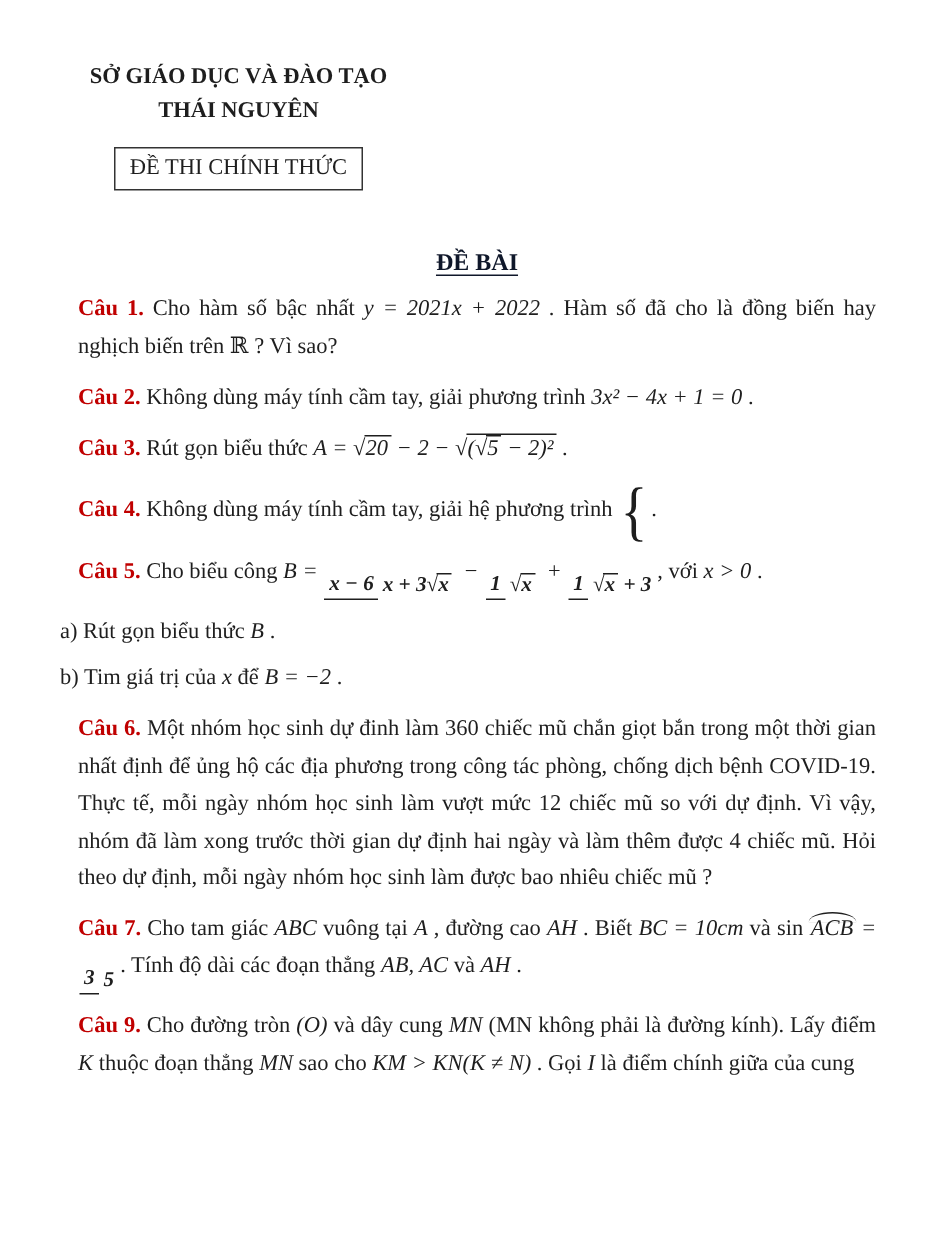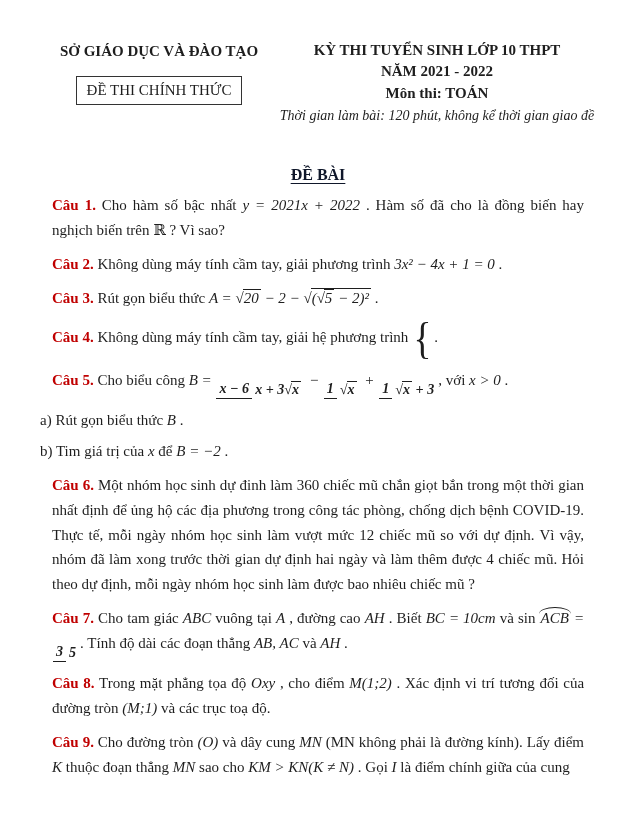--- a/index.html
+++ b/index.html
@@ -60,29 +60,24 @@
                   border-radius: 50% 50% 0 0 / 100% 100% 0 0; }
 </style>
 </head>
 <body>
 
 <div class="page">
 
   <div class="header">
     <div class="h-left">
       <div class="hline">SỞ GIÁO DỤC VÀ ĐÀO TẠO</div>
+      <div class="hline">THÁI NGUYÊN</div>
       <div>
         <span class="exambox">ĐỀ THI CHÍNH THỨC</span>
       </div>
-    </div>
-    <div class="h-right">
-      <div class="hline">KỲ THI TUYỂN SINH LỚP 10 THPT</div>
-      <div class="hline">NĂM 2021 - 2022</div>
-      <div class="hline">Môn thi: TOÁN</div>
-      <div class="duration">Thời gian làm bài: 120 phút, không kể thời gian giao đề</div>
     </div>
   </div>
 
   <div class="doc-title">
     <span>ĐỀ BÀI</span>
   </div>
 
   <p class="q">
     <span class="qlabel">Câu 1.</span>
     <span class="t">Cho hàm số bậc nhất</span>
@@ -198,30 +193,20 @@
         <span class="num mi">3</span>
         <span class="den mi">5</span>
       </span><span class="t">.</span>
     <span class="t">Tính độ dài các đoạn thẳng</span>
     <span class="mi">AB, AC</span>
     <span class="t">và</span>
     <span class="mi">AH</span>
     <span class="t">.</span>
   </p>
 
-  <p class="q">
-    <span class="qlabel">Câu 8.</span>
-    <span class="t">Trong mặt phẳng tọa độ</span>
-    <span class="mi">Oxy</span>
-    <span class="t">, cho điểm</span>
-    <span class="mi">M(1;2)</span>
-    <span class="t">. Xác định vi trí tương đối của đường tròn</span>
-    <span class="mi">(M;1)</span>
-    <span class="t">và các trục toạ độ.</span>
-  </p>
 
   <p class="q">
     <span class="qlabel">Câu 9.</span>
     <span class="t">Cho đường tròn</span>
     <span class="mi">(O)</span>
     <span class="t">và dây cung</span>
     <span class="mi">MN</span>
     <span class="t">(MN không phải là đường kính). Lấy điểm</span>
     <span class="mi">K</span>
     <span class="t">thuộc đoạn thẳng</span>

